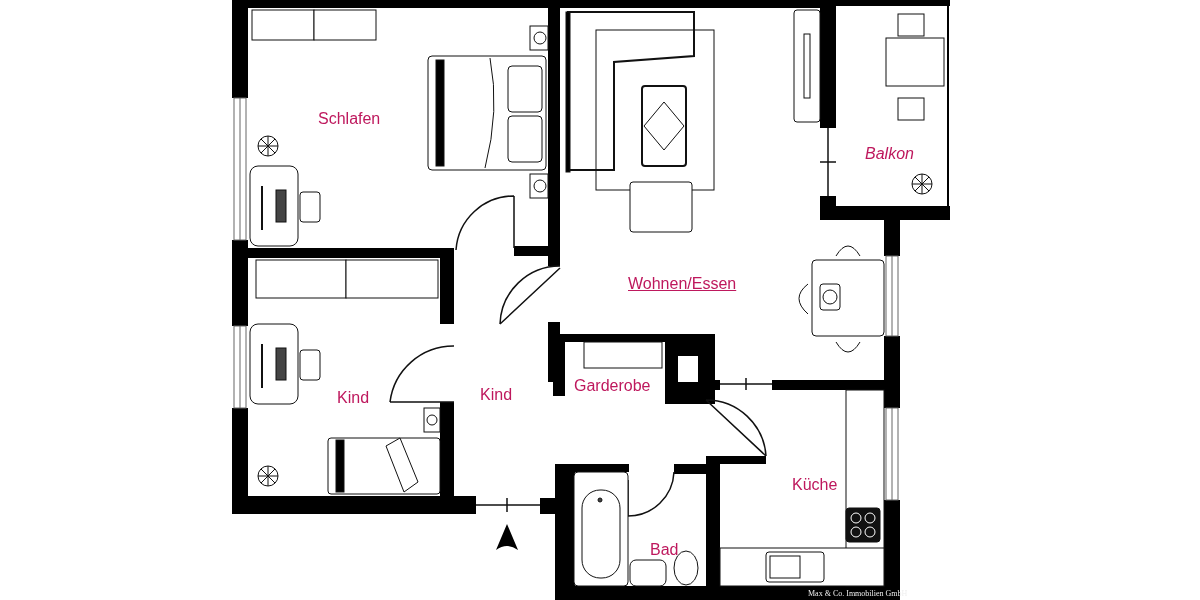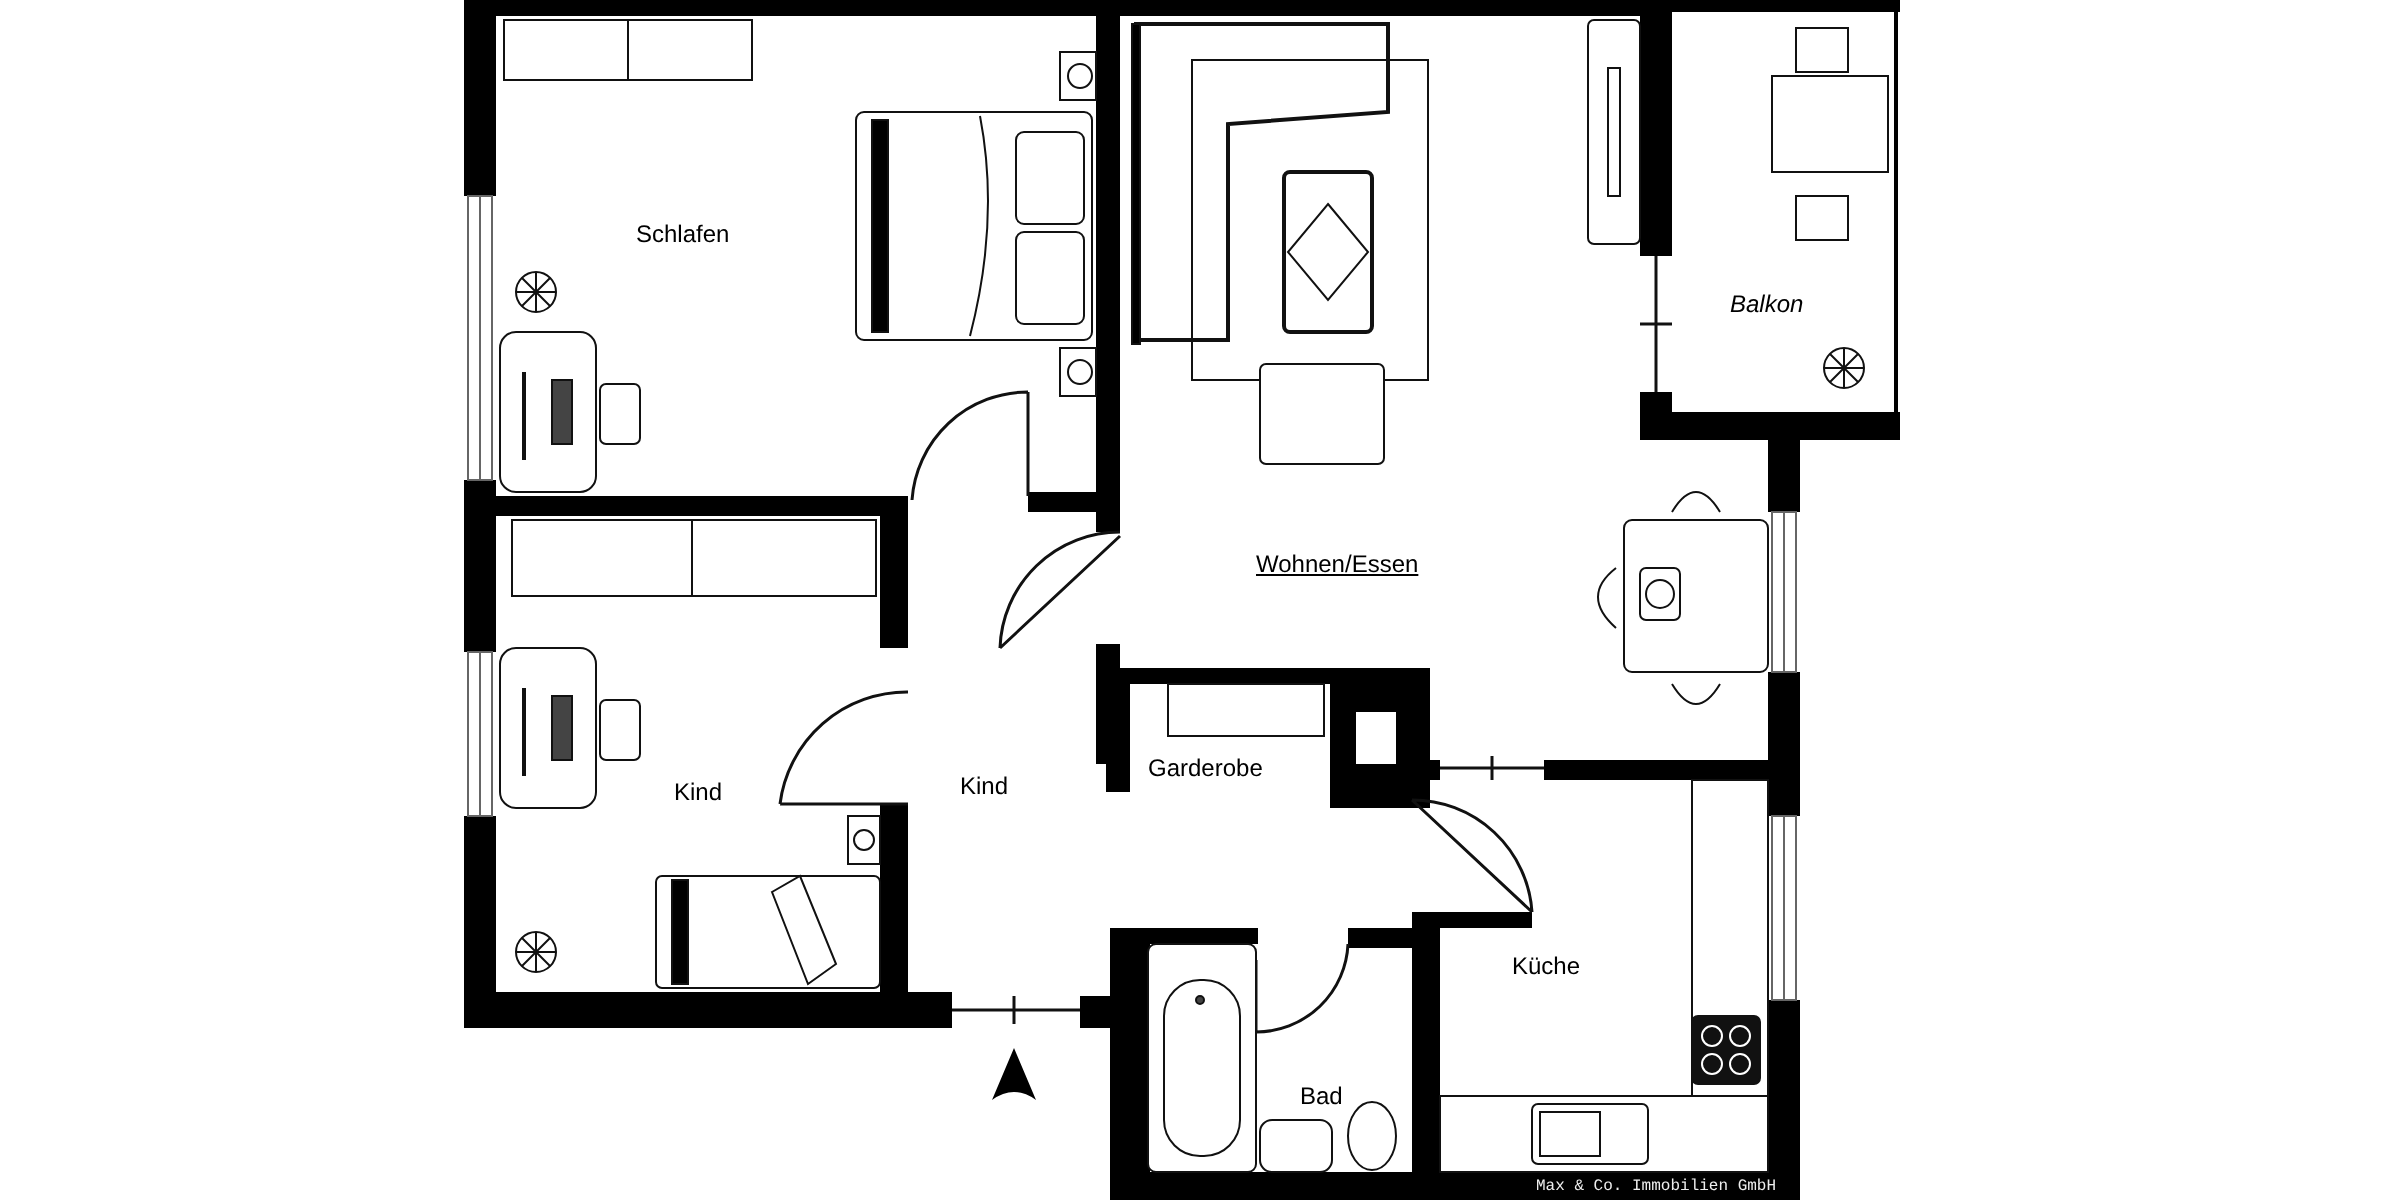--- a/index.html
+++ b/index.html
@@ -1,19 +1,19 @@
 <!DOCTYPE html>
 <html><head>
 <meta charset="utf-8">
 <style>
   html,body{margin:0;padding:0;background:#ffffff;}
   body{width:1200px;height:600px;overflow:hidden;position:relative;font-family:"Liberation Sans",sans-serif;}
   svg{position:absolute;left:0;top:0;}
-  .room-label{position:absolute;font-family:"Liberation Sans",sans-serif;font-size:12px;color:#000000;white-space:nowrap;}
-  .credit{position:absolute;font-family:Liberation Mono, monospace;font-size:8px;color:#eeeeee;white-space:nowrap;}
+  .room-label{position:absolute;font-family:"Liberation Sans",sans-serif;font-size:16px;color:#be185d;white-space:nowrap;}
+  .credit{position:absolute;font-family:Liberation Serif, serif;font-size:8px;color:#eeeeee;white-space:nowrap;margin-left:40px;}
 </style>
 </head>
 <body>
 
 <svg width="1200" height="600" viewBox="0 0 1200 600">
   <g fill="#000">
 
     <rect x="232" y="0" width="600" height="8"></rect>
     <rect x="830" y="0" width="120" height="6"></rect>
 
@@ -181,15 +181,15 @@
     <path d="M507 524 L518 550 Q507 542 496 550 Z" fill="#000"></path>
   </g>
 </svg>
 
 <div class="room-label" style="left:318px;top:110px;">Schlafen</div>
 <div class="room-label" style="left:628px;top:275px;text-decoration:underline;">Wohnen/Essen</div>
 <div class="room-label" style="left:865px;top:145px;font-style:italic;">Balkon</div>
 <div class="room-label" style="left:337px;top:357px;margin-top:32px;">Kind</div>
 <div class="room-label" style="left:480px;top:386px;">Kind</div>
 <div class="room-label" style="left:574px;top:377px;">Garderobe</div>
-<div class="room-label" style="left:756px;top:476px;">Küche</div>
+<div class="room-label" style="left:792px;top:476px;">Küche</div>
 <div class="room-label" style="left:650px;top:521px;margin-top:20px;">Bad</div>
 <div class="credit" style="left:768px;top:589px;">Max &amp; Co. Immobilien GmbH</div>
 
 </body></html>

